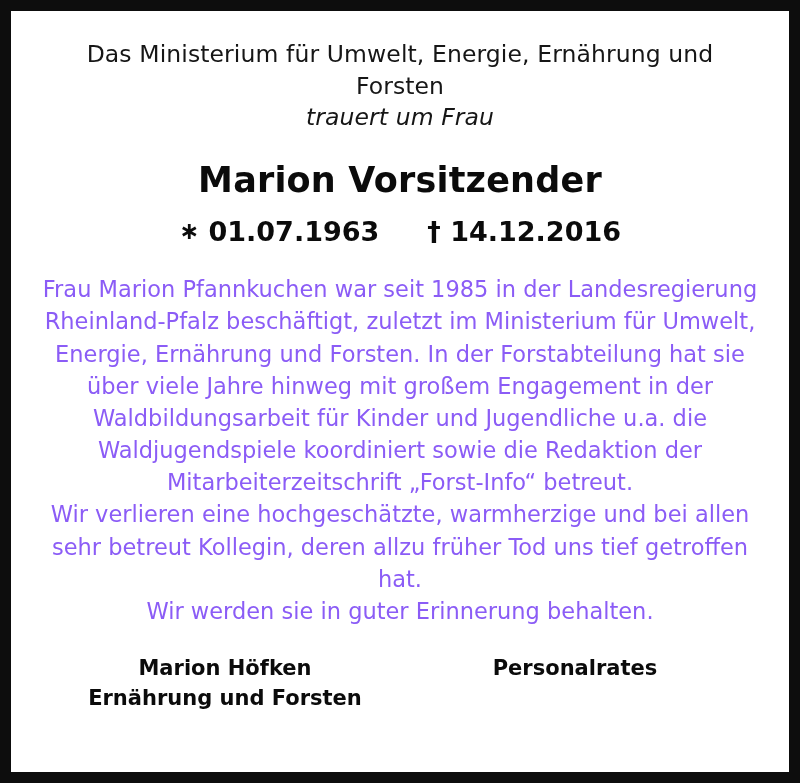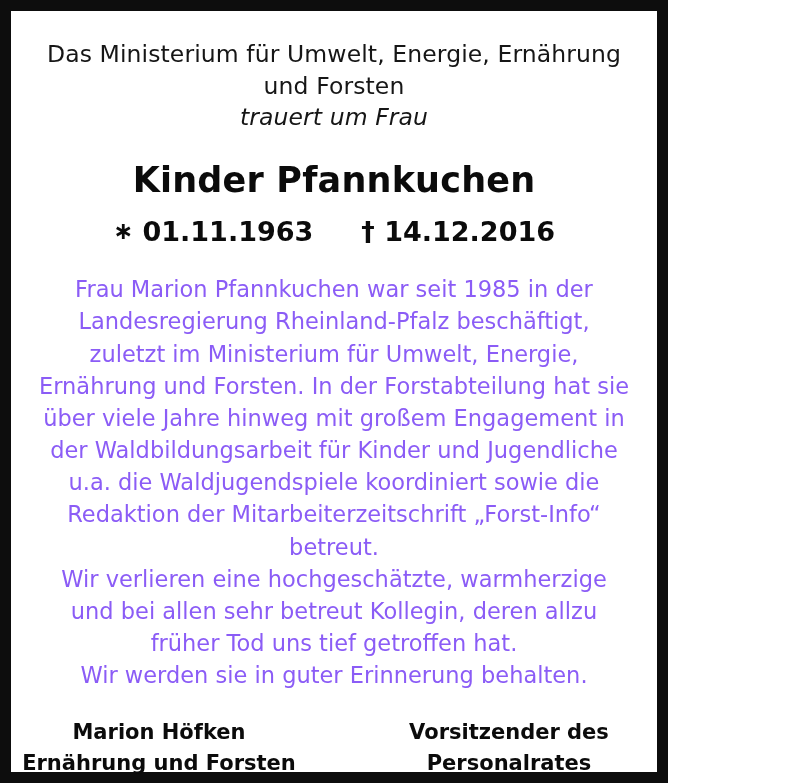--- a/index.html
+++ b/index.html
@@ -8,21 +8,21 @@
     background: #ffffff;
   }
   body {
     width: 800px;
     height: 783px;
     font-family: "DejaVu Sans", sans-serif;
     color: #111111;
   }
   .obituary {
     box-sizing: border-box;
-    width: 668px;
+    width: 800px;
     height: 783px;
     border: 11px solid #0d0d0d;
     background: #ffffff;
     padding: 22px 28px 10px 28px;
     display: flex;
     flex-direction: column;
     align-items: center;
   }
   .intro {
     text-align: center;
@@ -101,43 +101,42 @@
 </head>
 <body>
 
 <div class="obituary">
 
   <div class="intro">
     <span>Das Ministerium für Umwelt, Energie, Ernährung und Forsten</span>
     <span class="line2">trauert um Frau</span>
   </div>
 
-  <div class="name">Kinder Pfannkuchen</div>
+  <div class="name">Marion Vorsitzender</div>
 
   <div class="dates">
     <span class="birth">
       <span class="star">∗</span>
-      <span>01.11.1963</span>
+      <span>01.07.1963</span>
     </span>
     <span>
       <span class="cross">†</span>
       <span>14.12.2016</span>
     </span>
   </div>
 
   <div class="body-text">
     <p class="para" style="margin:0;">Frau Marion Pfannkuchen war seit 1985 in der Landesregierung Rheinland-Pfalz beschäftigt, zuletzt im Ministerium für Umwelt, Energie, Ernährung und Forsten. In der Forstabteilung hat sie über viele Jahre hinweg mit großem Engagement in der Waldbildungsarbeit für Kinder und Jugendliche u.a. die Waldjugendspiele koordiniert sowie die Redaktion der Mitarbeiterzeitschrift „Forst-Info“ betreut.</p>
     <p class="para" style="margin:0;">Wir verlieren eine hochgeschätzte, warmherzige und bei allen sehr betreut Kollegin, deren allzu früher Tod uns tief getroffen hat.</p>
     <p class="para" style="margin:0;">Wir werden sie in guter Erinnerung behalten.</p>
   </div>
 
   <div class="signatures">
     <div class="sig">
       <span>Marion Höfken</span>
       <span class="role">Ernährung und Forsten</span>
     </div>
     <div class="sig">
-      <span class="role">Vorsitzender des</span>
       <span class="role">Personalrates</span>
     </div>
   </div>
 
 </div>
 
 </body></html>

